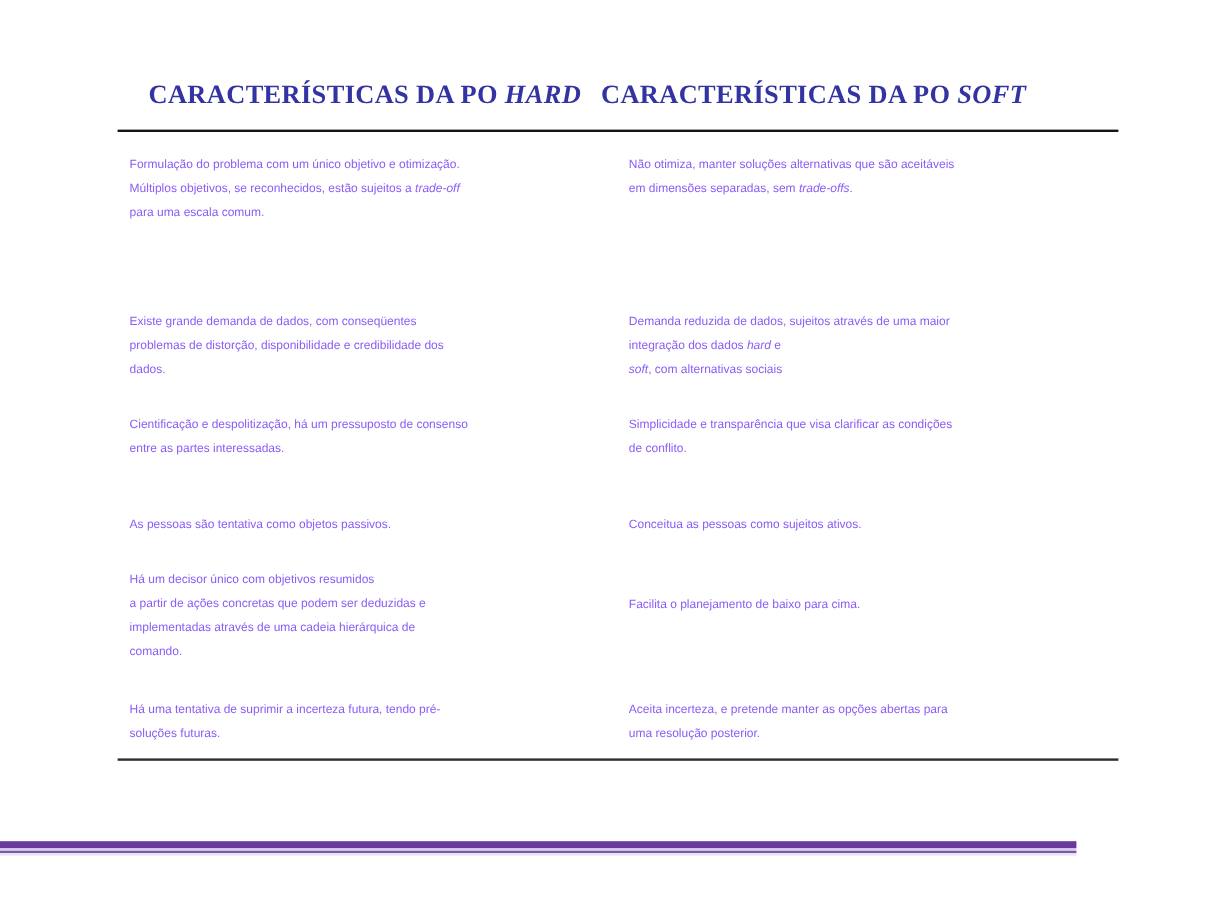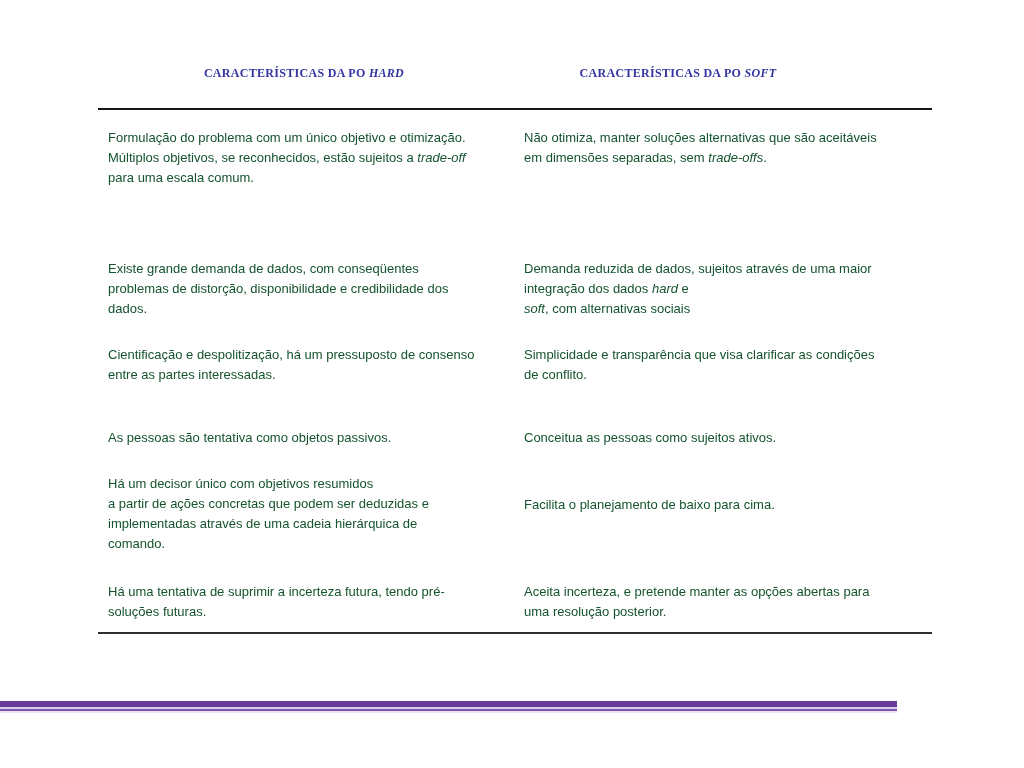--- a/index.html
+++ b/index.html
@@ -3,34 +3,34 @@
 <meta charset="utf-8">
 <style>
   html, body { margin:0; padding:0; background:#ffffff; }
   #slide {
     position:relative; width:1024px; height:768px; background:#ffffff;
     font-family:"Liberation Sans", sans-serif; overflow:hidden;
   }
   .col-title {
     position:absolute; top:66px;
     font-family:"Liberation Serif", serif; font-weight:bold;
-    font-size:12px; letter-spacing:0.3px; text-align:center;
+    font-size:22px; letter-spacing:0.3px; text-align:center;
     color:#3333A2; white-space:nowrap;
   }
   .col-title.left  { left:98px;  width:412px; }
   .col-title.right { left:472px; width:412px; }
   .it { font-style:italic; }
   .header-rule {
     position:absolute; top:108px; left:98px; width:834px; height:2px;
     background:#151515;
   }
   .trow { position:absolute; left:0; width:1024px; }
   .cell {
     position:absolute; top:0; white-space:pre-wrap;
-    font-size:13px; line-height:20px; color:#14532d;
+    font-size:10px; line-height:20px; color:#8b5cf6;
   }
   .cell.left  { left:108px; width:424px; }
   .cell.right { left:524px; width:400px; }
   .cell.offset-down { padding-top:21px; }
   .bottom-rule {
     position:absolute; top:632px; left:98px; width:834px; height:2px;
     background:#2e2e2e;
   }
   .fbar { position:absolute; left:0; width:897px; }
   .fbar1 { top:701px; height:6px; }

